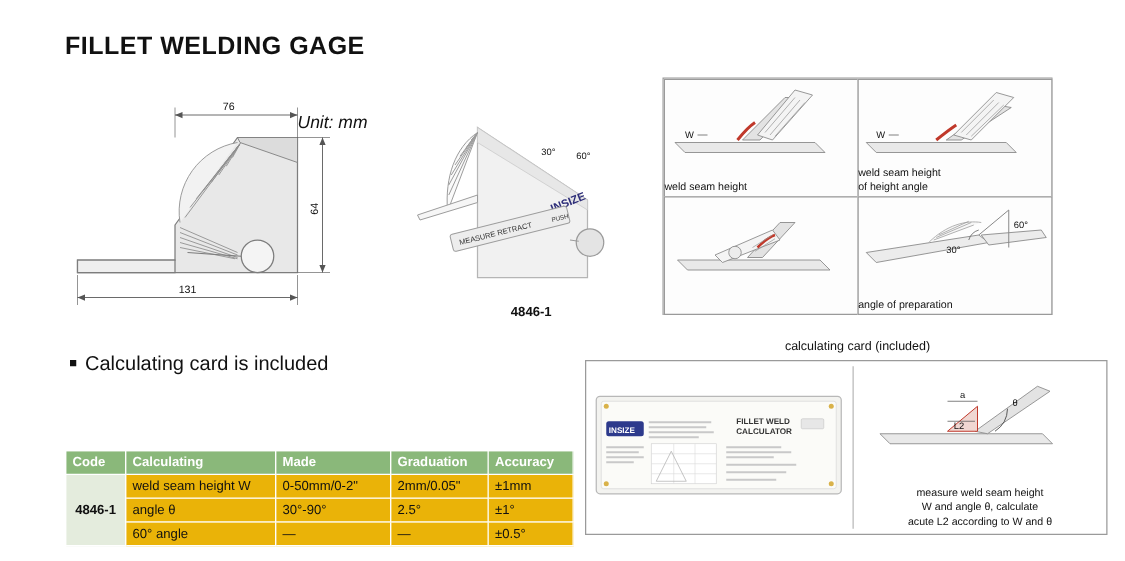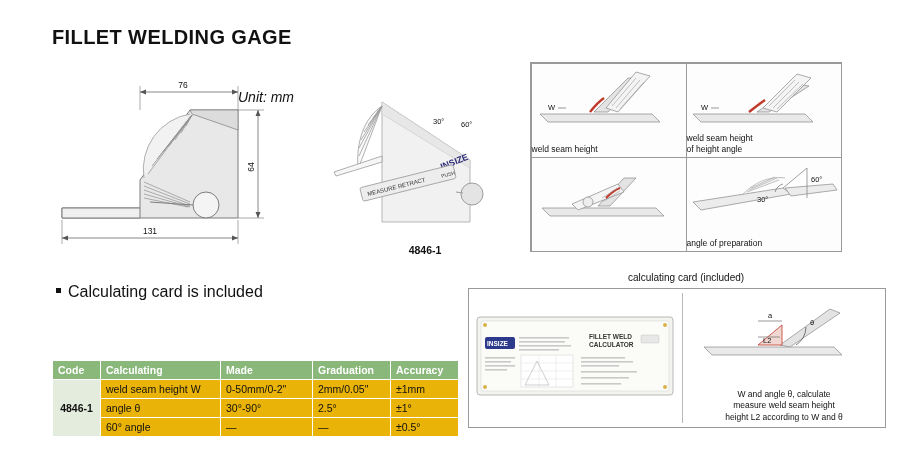--- a/index.html
+++ b/index.html
@@ -386,20 +386,20 @@
         <path d="M112,54 a22,22 0 0 0 10,-18" stroke="#444" stroke-width="0.7" fill="none"></path>
         <text class="lbl" x="126" y="34">θ</text>
 
         <line x1="74" y1="30" x2="98" y2="30" stroke="#555" stroke-width="0.6"></line>
         <text class="lbl" x="84" y="27">a</text>
 
         <line x1="74" y1="46" x2="96" y2="46" stroke="#555" stroke-width="0.6"></line>
         <text class="lbl" x="79" y="52">L2</text>
       </svg>
       <div class="card-caption">
+        <div>measure weld seam height</div>
         <div>W and angle θ, calculate</div>
-        <div>measure weld seam height</div>
-        <div>height L2 according to W and θ</div>
+        <div>acute L2 according to W and θ</div>
       </div>
     </div>
   </div>
 
 </div>
 
 </body></html>

